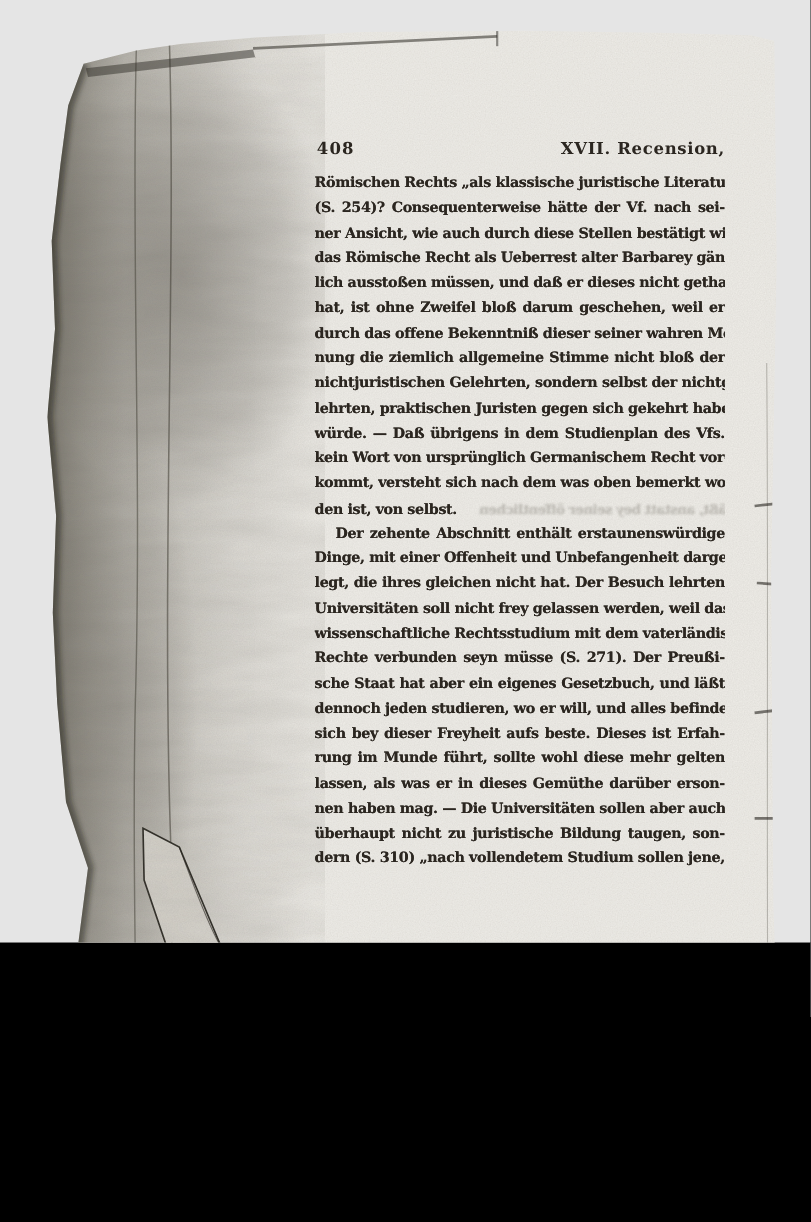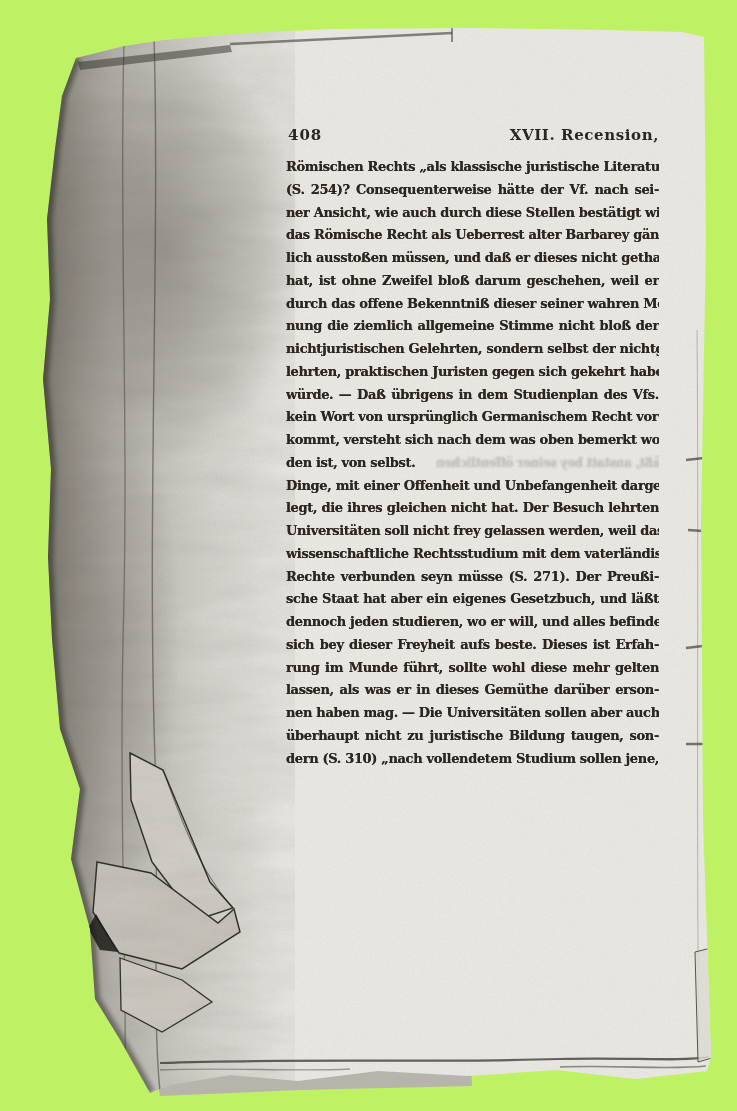--- a/index.html
+++ b/index.html
@@ -1,16 +1,16 @@
 <!DOCTYPE html>
 <html><head>
 <meta charset="utf-8">
 <style>
   html,body{margin:0;padding:0;background:#000;}
-  .scan{position:relative;width:737px;height:1111px;background:#bef264;overflow:hidden;
+  .scan{position:relative;width:737px;height:857px;background:#e5e5e5;overflow:hidden;
         font-family:"DejaVu Serif","Liberation Serif",serif;}
   .scan svg{position:absolute;left:0;top:0;}
   .text-block{position:absolute;left:286px;top:123px;width:373px;color:#2b2620;
               font-weight:bold;z-index:5;}
   .header-row{position:relative;height:24px;line-height:24px;margin-bottom:9px;
               font-size:15px;}
   .page-number{position:absolute;left:2px;top:0;letter-spacing:1px;}
   .running-header{text-align:right;letter-spacing:0.6px;}
   .body-lines{}
   .line{height:22.75px;line-height:22.75px;font-size:13px;letter-spacing:-0.35px;
@@ -117,20 +117,21 @@
       <div class="line">nung die ziemlich allgemeine Stimme nicht bloß der</div>
       <div class="line">nichtjuristischen Gelehrten, sondern selbst der nichtge-</div>
       <div class="line">lehrten, praktischen Juristen gegen sich gekehrt haben</div>
       <div class="line">würde. — Daß übrigens in dem Studienplan des Vfs.</div>
       <div class="line">kein Wort von ursprünglich Germanischem Recht vor-</div>
       <div class="line">kommt, versteht sich nach dem was oben bemerkt wor-</div>
       <div class="line short">
         <span>den ist, von selbst.</span>
         <span class="bleed">läßt, anstatt bey seiner öffentlichen</span>
       </div>
+      <div class="line indent">Der zehente Abschnitt enthält erstaunenswürdige</div>
       <div class="line">Dinge, mit einer Offenheit und Unbefangenheit darge-</div>
       <div class="line">legt, die ihres gleichen nicht hat.  Der Besuch lehrten</div>
       <div class="line">Universitäten soll nicht frey gelassen werden, weil das</div>
       <div class="line">wissenschaftliche Rechtsstudium mit dem vaterländischen</div>
       <div class="line">Rechte verbunden seyn müsse (S. 271).  Der Preußi-</div>
       <div class="line">sche Staat hat aber ein eigenes Gesetzbuch, und läßt</div>
       <div class="line">dennoch jeden studieren, wo er will, und alles befindet</div>
       <div class="line">sich bey dieser Freyheit aufs beste.  Dieses ist Erfah-</div>
       <div class="line">rung im Munde führt, sollte wohl diese mehr gelten</div>
       <div class="line">lassen, als was er in dieses Gemüthe darüber erson-</div>

